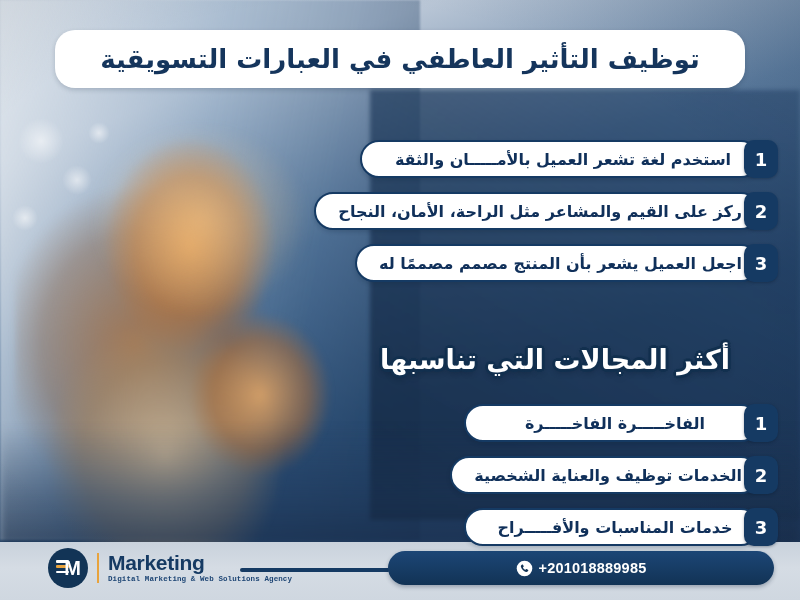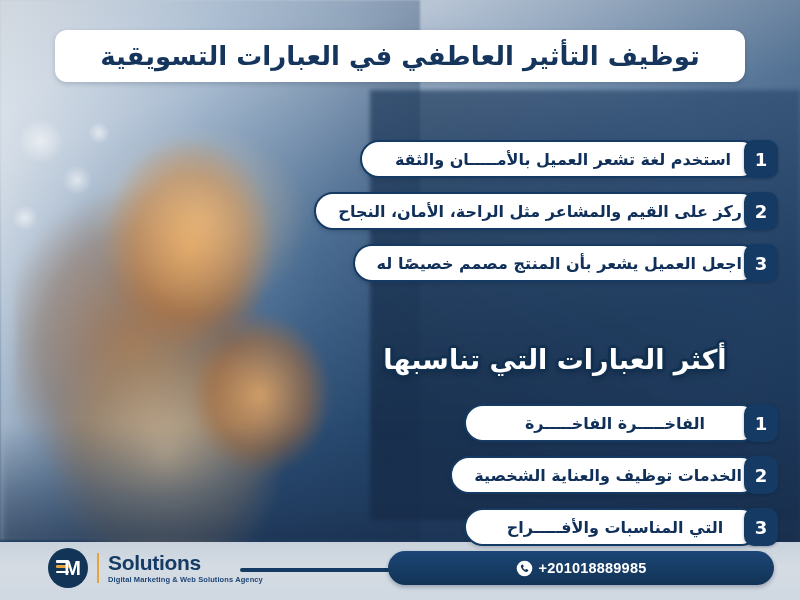--- a/index.html
+++ b/index.html
@@ -57,22 +57,22 @@
     position:absolute; inset:0;
     background:radial-gradient(ellipse 115% 105% at 42% 48%, rgba(0,0,0,0) 45%, rgba(8,20,38,.28) 100%);
   }
   .footer-band {
     position:absolute; left:0; bottom:0; width:800px; height:58px;
     background:linear-gradient(180deg,#c9d2dc 0%,#d5dce4 45%,#cfd7e0 100%);
   }
 
   
   .title-banner {
-    position:absolute; left:55px; top:30px; width:690px; height:52px;
-    background:#ffffff; border-radius:12px;
+    position:absolute; left:55px; top:30px; width:690px; height:58px;
+    background:#ffffff; border-radius:20px;
     display:flex; align-items:center; justify-content:center;
     box-shadow:0 2px 5px rgba(10,28,52,.18);
   }
   .title-text {
     direction:rtl; color:#15355c; font-size:26px; font-weight:bold;
     letter-spacing:0px; white-space:nowrap;
   }
 
   
   .list-row {
@@ -144,21 +144,21 @@
     font-family:"Liberation Sans",sans-serif;
   }
   .logo-divider { width:2px; height:30px; background:#e8a33d; }
   .logo-text { display:flex; flex-direction:column; }
   .logo-name {
     color:#153a63; font-size:21px; font-weight:bold; line-height:22px;
     font-family:"Liberation Sans",sans-serif; letter-spacing:-.3px;
   }
   .logo-tag {
     color:#1d4574; font-size:7.5px; font-weight:bold; line-height:11px;
-    font-family:Liberation Sans, sans-serif; letter-spacing:.1px;
+    font-family:Liberation Mono, monospace; letter-spacing:.1px;
   }
   .footer-line {
     position:absolute; left:240px; top:568px; width:150px; height:4px;
     background:#153a63; border-radius:2px;
   }
   .contact-pill {
     position:absolute; left:388px; top:551px; width:386px; height:34px;
     background:linear-gradient(180deg,#1a4372 0%,#12running 0%,#123355 100%);
     background:linear-gradient(180deg,#1c4676 0%,#123355 100%);
     border-radius:17px;
@@ -202,57 +202,57 @@
   </div>
   <div class="list-row" id="row-a2">
     <div class="row-badge">2</div>
     <div class="row-pill">
       <div class="row-text">ركز على القيم والمشاعر مثل الراحة، الأمان، النجاح</div>
     </div>
   </div>
   <div class="list-row" id="row-a3">
     <div class="row-badge">3</div>
     <div class="row-pill">
-      <div class="row-text">اجعل العميل يشعر بأن المنتج مصمم خصيصًا له</div>
-    </div>
-  </div>
-
-  <div class="section-heading">أكثر العبارات التي تناسبها</div>
+      <div class="row-text">اجعل العميل يشعر بأن المنتج مصمم مصممًا له</div>
+    </div>
+  </div>
+
+  <div class="section-heading">أكثر المجالات التي تناسبها</div>
 
   <div class="list-row" id="row-b1">
     <div class="row-badge">1</div>
     <div class="row-pill">
       <div class="row-text">الفاخـــــرة الفاخـــــرة</div>
     </div>
   </div>
   <div class="list-row" id="row-b2">
     <div class="row-badge">2</div>
     <div class="row-pill">
       <div class="row-text">الخدمات توظيف والعناية الشخصية</div>
     </div>
   </div>
   <div class="list-row" id="row-b3">
     <div class="row-badge">3</div>
     <div class="row-pill">
-      <div class="row-text">التي المناسبات والأفـــــراح</div>
+      <div class="row-text">خدمات المناسبات والأفـــــراح</div>
     </div>
   </div>
 
   <div class="logo-wrap">
     <div class="logo-mark">
       <div class="logo-e">
         <i></i>
         <i class="mid"></i>
         <i></i>
       </div>
       <div class="logo-m">M</div>
     </div>
     <div class="logo-divider"></div>
     <div class="logo-text">
-      <div class="logo-name">Solutions</div>
+      <div class="logo-name">Marketing</div>
       <div class="logo-tag">Digital Marketing &amp; Web Solutions Agency</div>
     </div>
   </div>
 
   <div class="footer-line"></div>
 
   <div class="contact-pill">
     <div class="contact-item">
       <svg class="ci-icon" viewBox="0 0 24 24">
         <circle cx="12" cy="12" r="11" fill="#ffffff"></circle>

